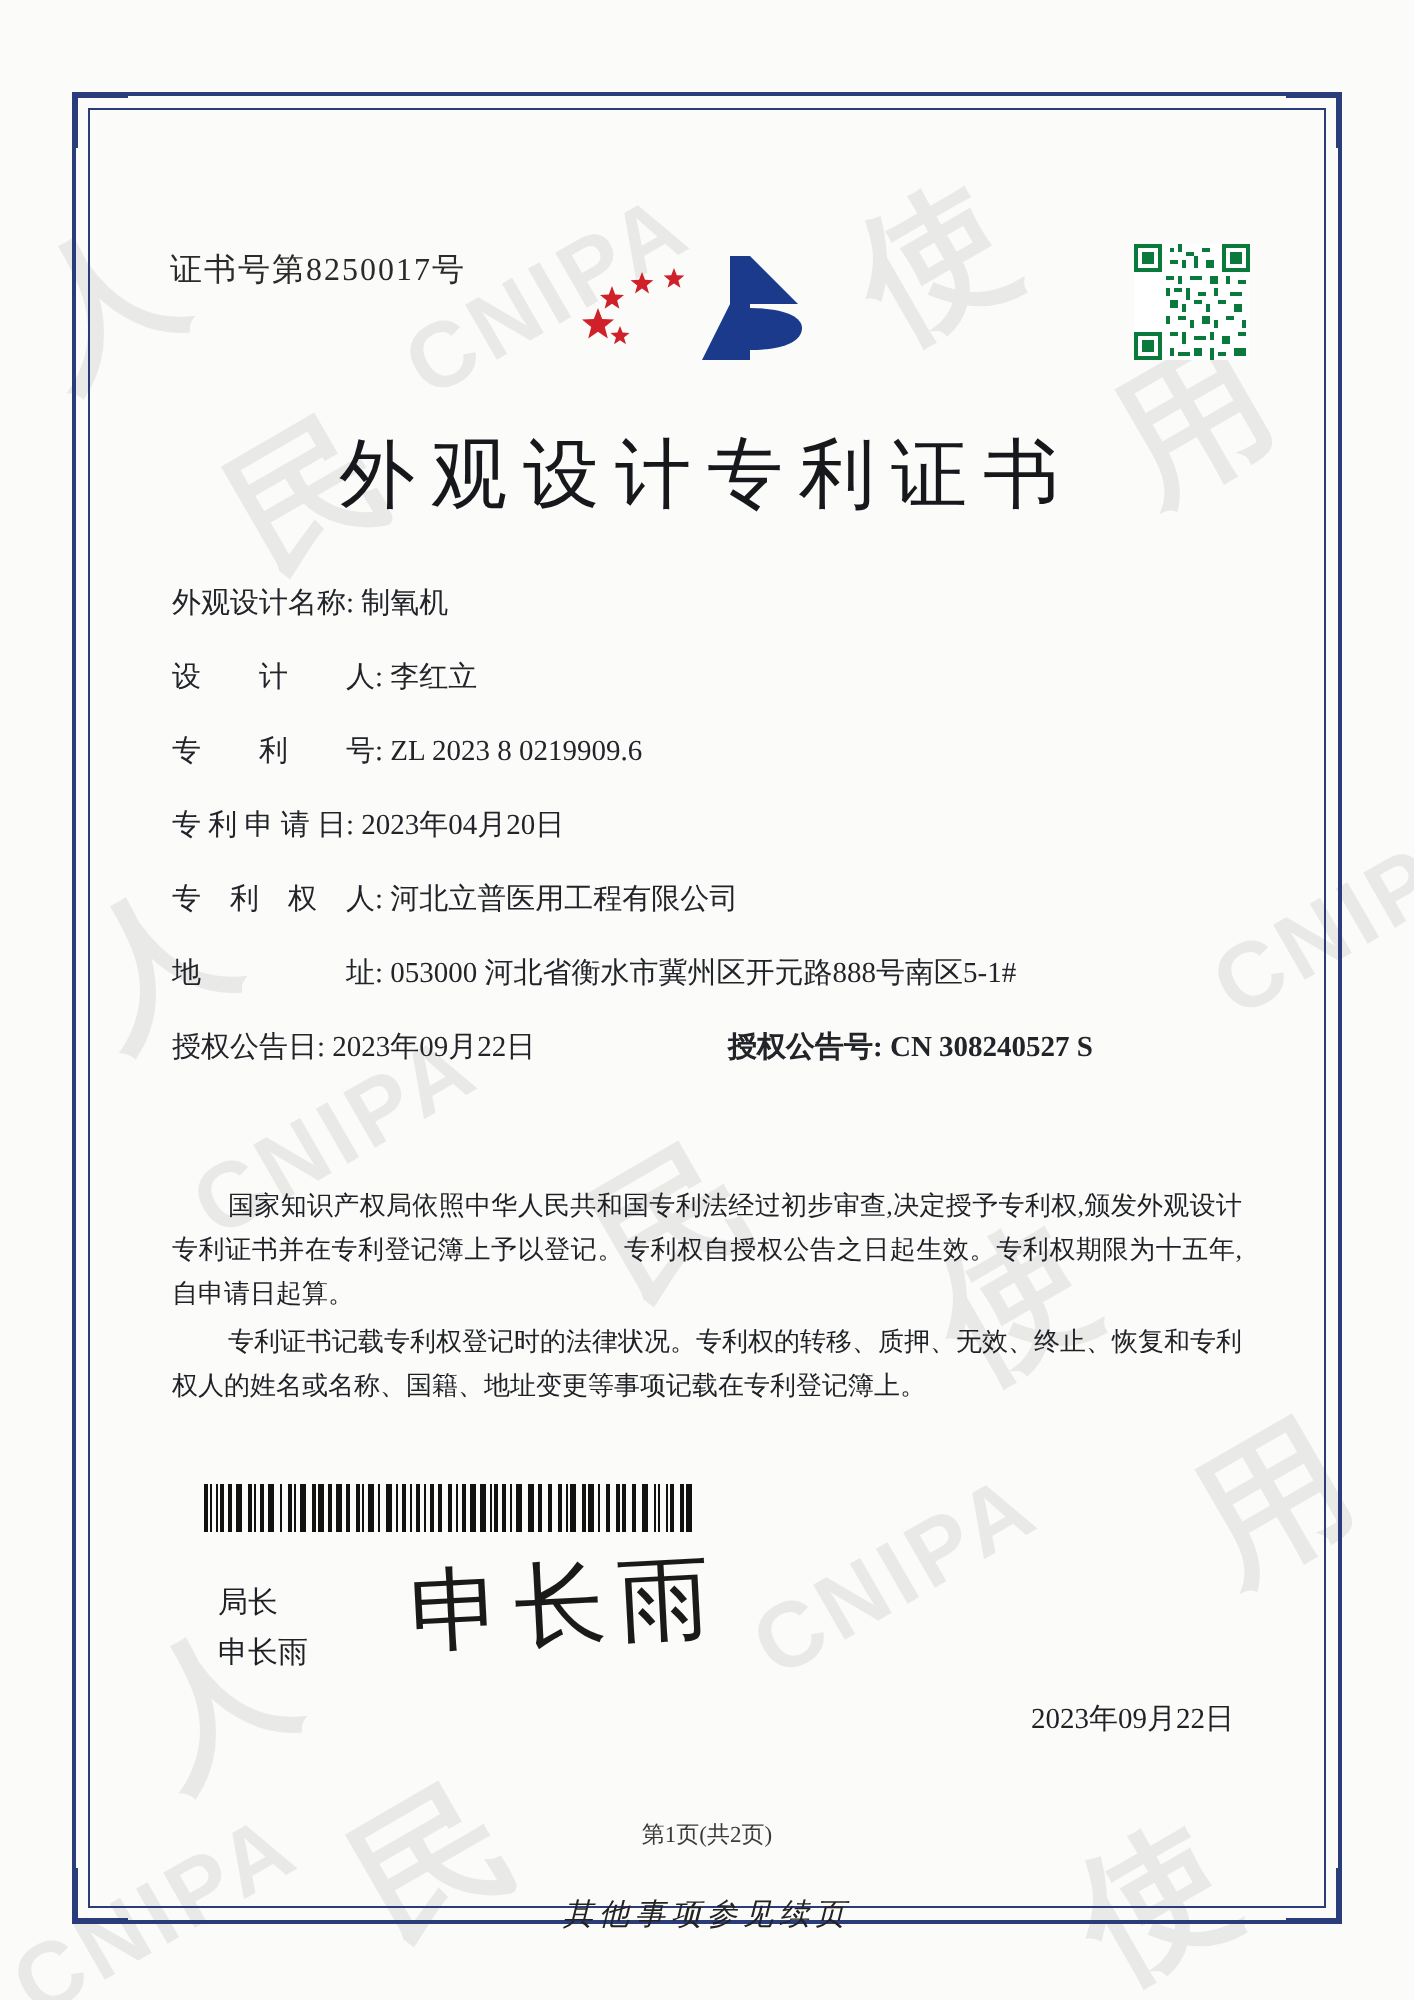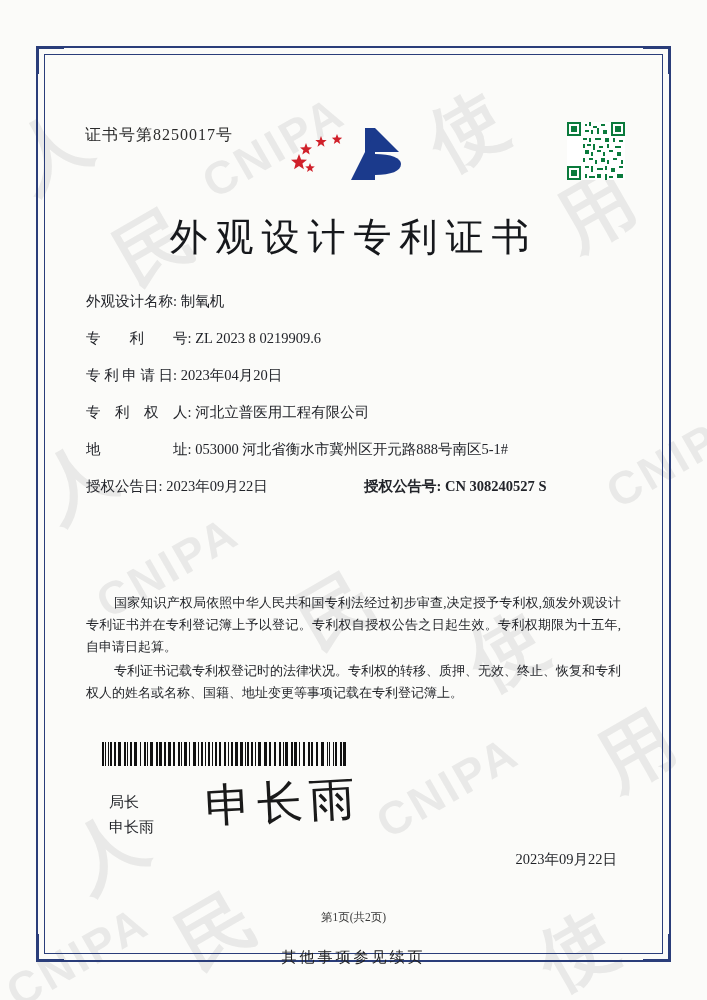--- a/index.html
+++ b/index.html
@@ -216,20 +216,21 @@
   }
 
   .footer-note {
     position: absolute;
     left: 0; right: 0;
     top: 948px;
     text-align: center;
     font-size: 15px;
     letter-spacing: 3px;
     color: #232323;
+    font-style: italic;
   }
 </style>
 </head>
 <body>
 
 <div class="page">
 
   <div class="watermarks" id="wm-layer">
       <div class="wm wm-cn" style="left: 14px; top: 100px; transform: rotate(-30deg);">人</div>
       <div class="wm wm-cn" style="left: 118px; top: 196px; transform: rotate(-30deg);">民</div>
@@ -350,20 +351,24 @@
 
     <div class="doc-title">外观设计专利证书</div>
 
     <div class="fields">
 
       <div class="field">
         <span class="lbl">外观设计名称:</span>
         <span class="val">制氧机</span>
       </div>
 
+      <div class="field">
+        <span class="lbl">设　　计　　人:</span>
+        <span class="val">李红立</span>
+      </div>
 
       <div class="field">
         <span class="lbl">专　　利　　号:</span>
         <span class="val">ZL 2023 8 0219909.6</span>
       </div>
 
       <div class="field">
         <span class="lbl">专 利 申 请 日:</span>
         <span class="val">2023年04月20日</span>
       </div>

